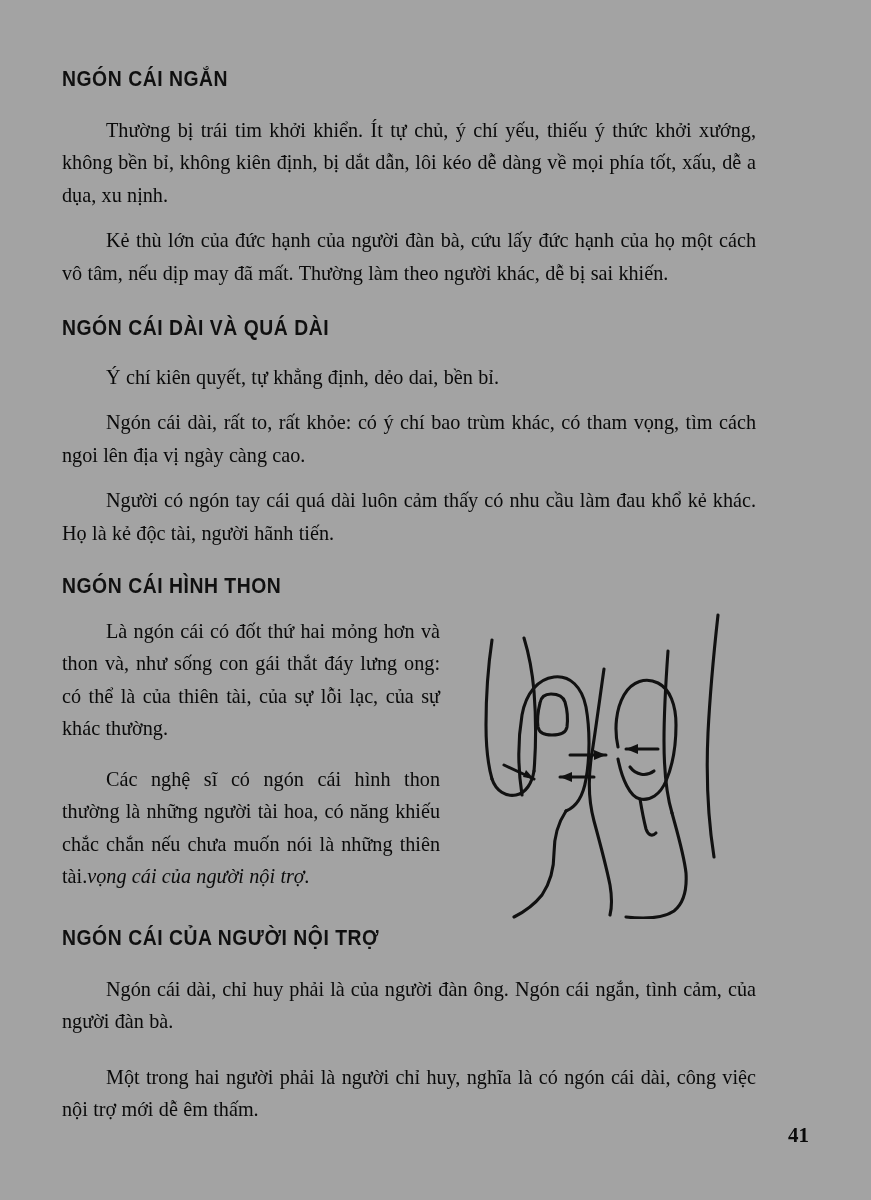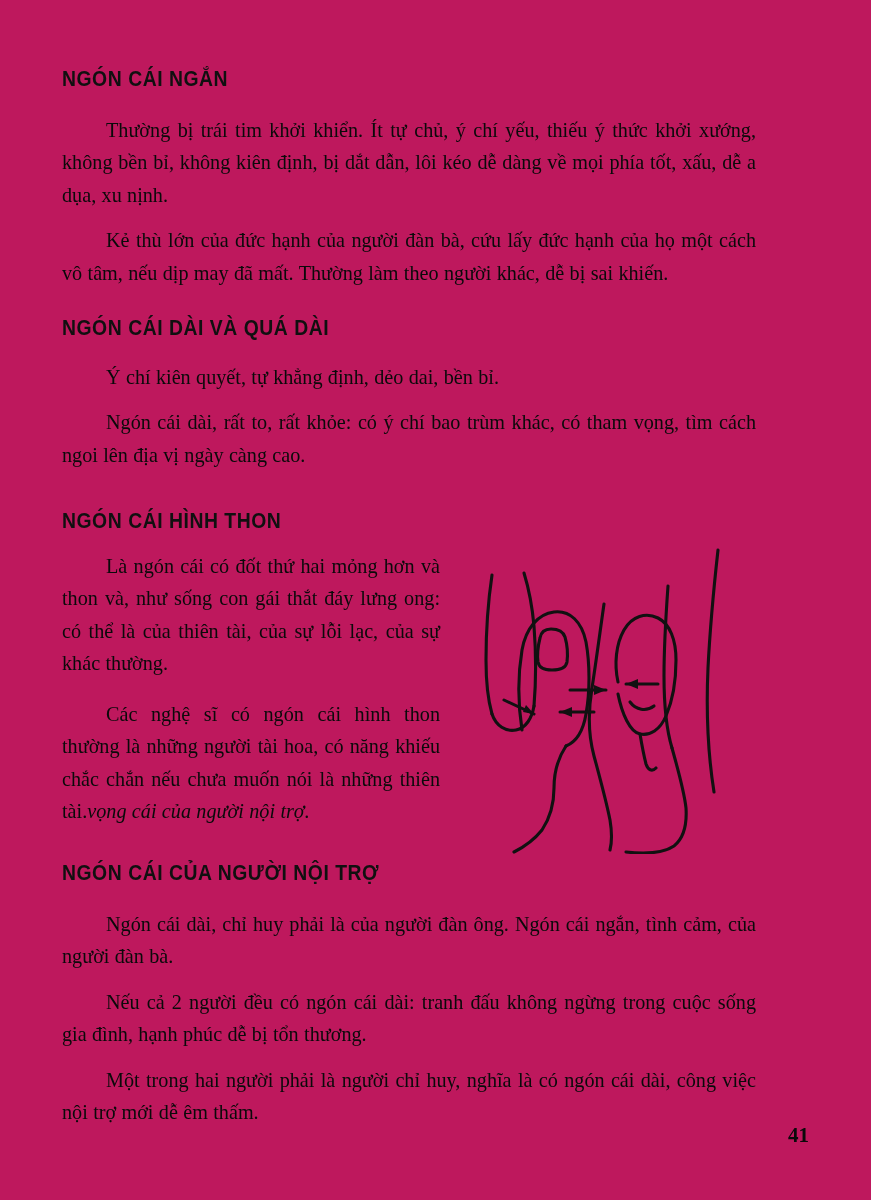--- a/index.html
+++ b/index.html
@@ -15,21 +15,21 @@
     font-family: "Liberation Serif", serif;
     color: #000000;
   }
 
   .page {
     position: absolute;
     left: 0;
     top: 0;
     width: 871px;
     height: 1200px;
-    background: #be185d;
+    background: #a3a3a3;
   }
 
   
   .content {
     position: absolute;
     left: 62px;
     top: 68px;
     width: 694px;
   }
 
@@ -125,20 +125,21 @@
     <div class="heading h-long">NGÓN CÁI DÀI VÀ QUÁ DÀI</div>
 
     <p class="para">Ý chí kiên quyết, tự khẳng định, dẻo dai, bền bỉ.</p>
 
     <div class="gap-sm"></div>
 
     <p class="para">Ngón cái dài, rất to, rất khỏe: có ý chí bao trùm khác, có tham vọng, tìm cách ngoi lên địa vị ngày càng cao.</p>
 
     <div class="gap-sm"></div>
 
+    <p class="para">Người có ngón tay cái quá dài luôn cảm thấy có nhu cầu làm đau khổ kẻ khác. Họ là kẻ độc tài, người hãnh tiến.</p>
 
     <div class="heading h-thon">NGÓN CÁI HÌNH THON</div>
 
     <div class="wrap-section">
 
       <div class="wrap-col">
         <p class="para">Là ngón cái có đốt thứ hai mỏng hơn và thon và, như sống con gái thắt đáy lưng ong: có thể là của thiên tài, của sự lỗi lạc, của sự khác thường.</p>
 
         <p class="para p2"><span>Các nghệ sĩ có ngón cái hình thon thường là những người tài hoa, có năng khiếu chắc chắn nếu chưa muốn nói là những thiên tài.</span><span class="ital">vọng cái của người nội trợ.</span></p>
       </div>
@@ -197,21 +198,20 @@
       </div>
 
     </div>
 
     <div class="heading h-housewife">NGÓN CÁI CỦA NGƯỜI NỘI TRỢ</div>
 
     <p class="para">Ngón cái dài, chỉ huy phải là của người đàn ông. Ngón cái ngắn, tình cảm, của người đàn bà.</p>
 
     <div class="gap-sm"></div>
 
-    <p class="para">Nếu cả 2 người đều có ngón cái dài: tranh đấu không ngừng trong cuộc sống gia đình, hạnh phúc dễ bị tổn thương.</p>
 
     <div class="gap-sm"></div>
 
     <p class="para">Một trong hai người phải là người chỉ huy, nghĩa là có ngón cái dài, công việc nội trợ mới dễ êm thấm.</p>
 
   </div>
 
   <div class="page-number">41</div>
 
 </div>

